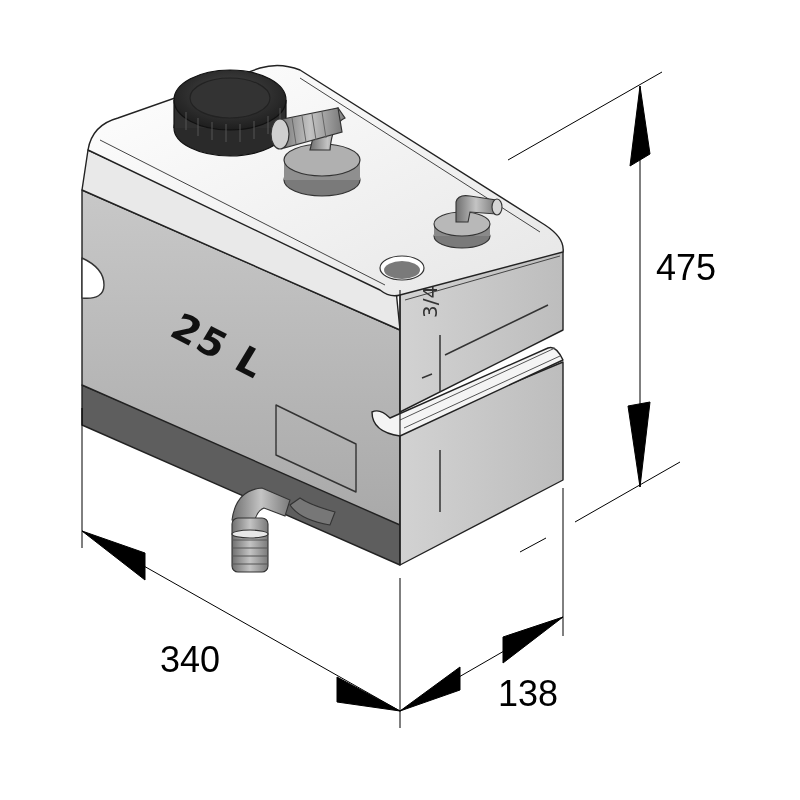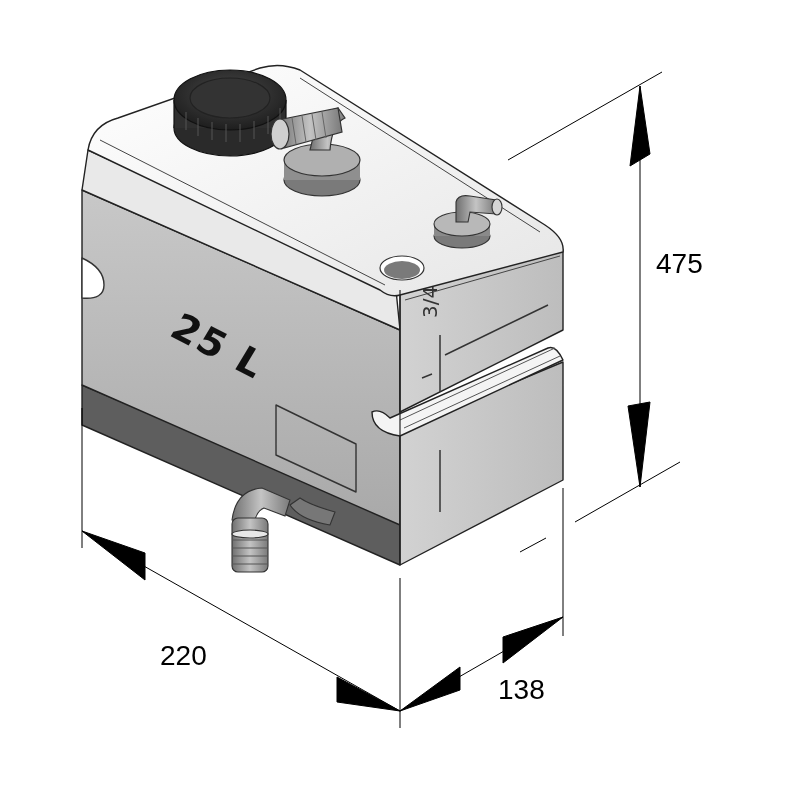--- a/index.html
+++ b/index.html
@@ -2,21 +2,21 @@
 <html><head>
 <meta charset="utf-8">
 <style>
   html, body { margin: 0; padding: 0; background: #ffffff; }
   body { width: 800px; height: 800px; overflow: hidden; font-family: "Liberation Sans", sans-serif; }
   #stage { position: relative; width: 800px; height: 800px; }
   svg { position: absolute; left: 0; top: 0; }
   .dim-label {
     position: absolute;
     font-family: "Liberation Sans", sans-serif;
-    font-size: 28px;
+    font-size: 36px;
     color: #000;
     line-height: 1;
   }
   #dim-height-label { left: 656px; top: 250px; }
   #dim-length-label { left: 160px; top: 642px; }
   #dim-depth-label { left: 498px; top: 676px; }
   #capacity-label {
     position: absolute;
     left: 186px; top: 305px;
     font-family: "DejaVu Sans", sans-serif;
@@ -184,15 +184,15 @@
     <line x1="563" y1="488" x2="563" y2="636"></line>
     <line x1="400" y1="711" x2="563" y2="617"></line>
     <polygon points="400,711 460,667 460,690"></polygon>
     <polygon points="563,617 503,637 503,663"></polygon>
   </g>
 </svg>
 
   <div id="capacity-label">25 L</div>
   <div id="level-mark-label">3/4</div>
   <div id="dim-height-label" class="dim-label">475</div>
-  <div id="dim-length-label" class="dim-label">220</div>
+  <div id="dim-length-label" class="dim-label">340</div>
   <div id="dim-depth-label" class="dim-label">138</div>
 </div>
 
 </body></html>

